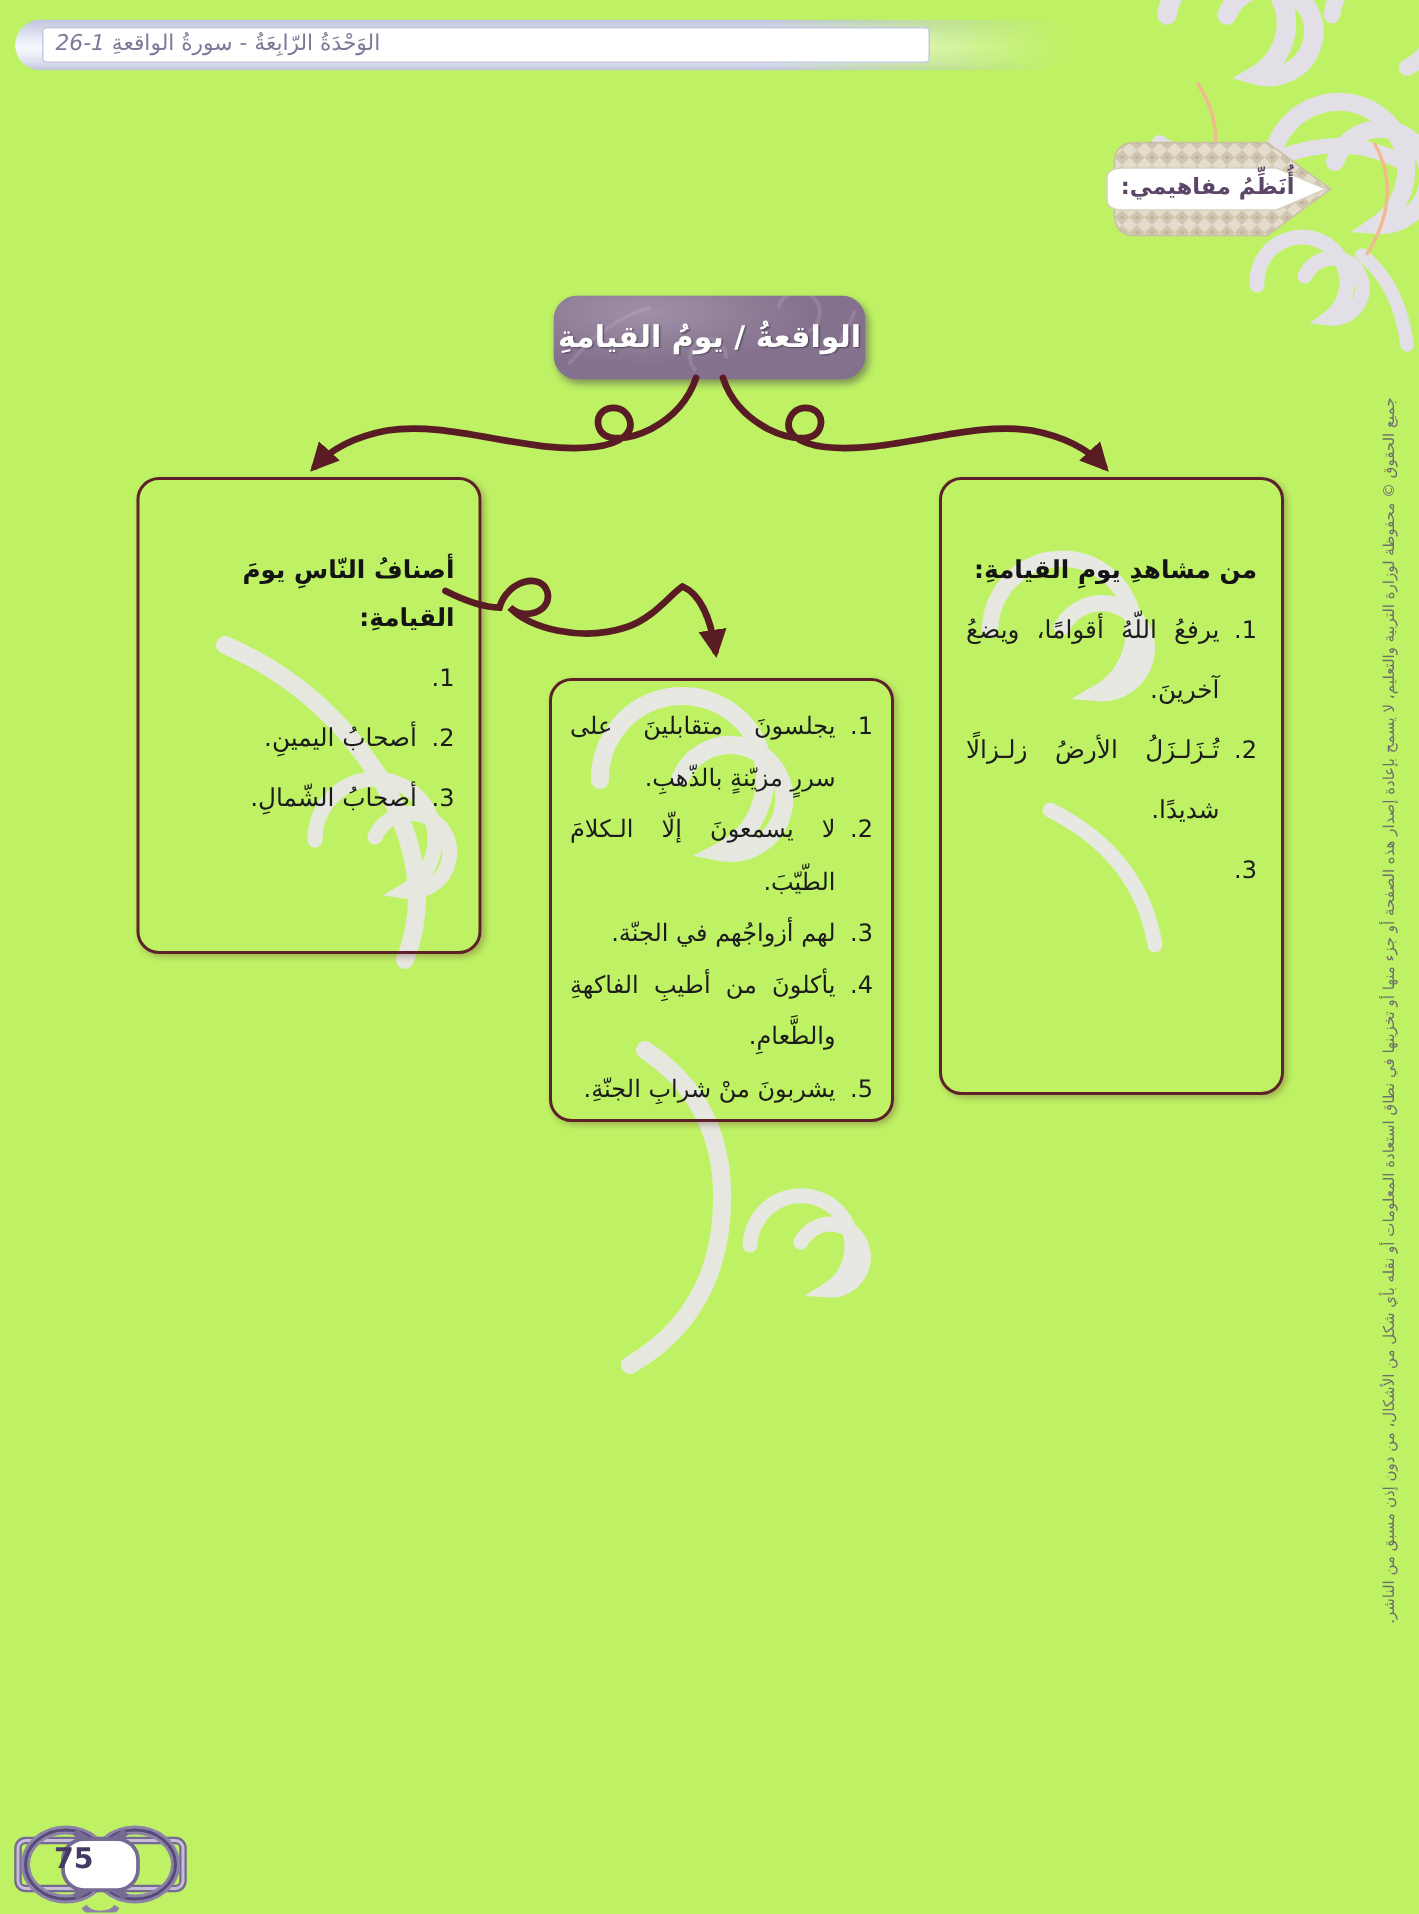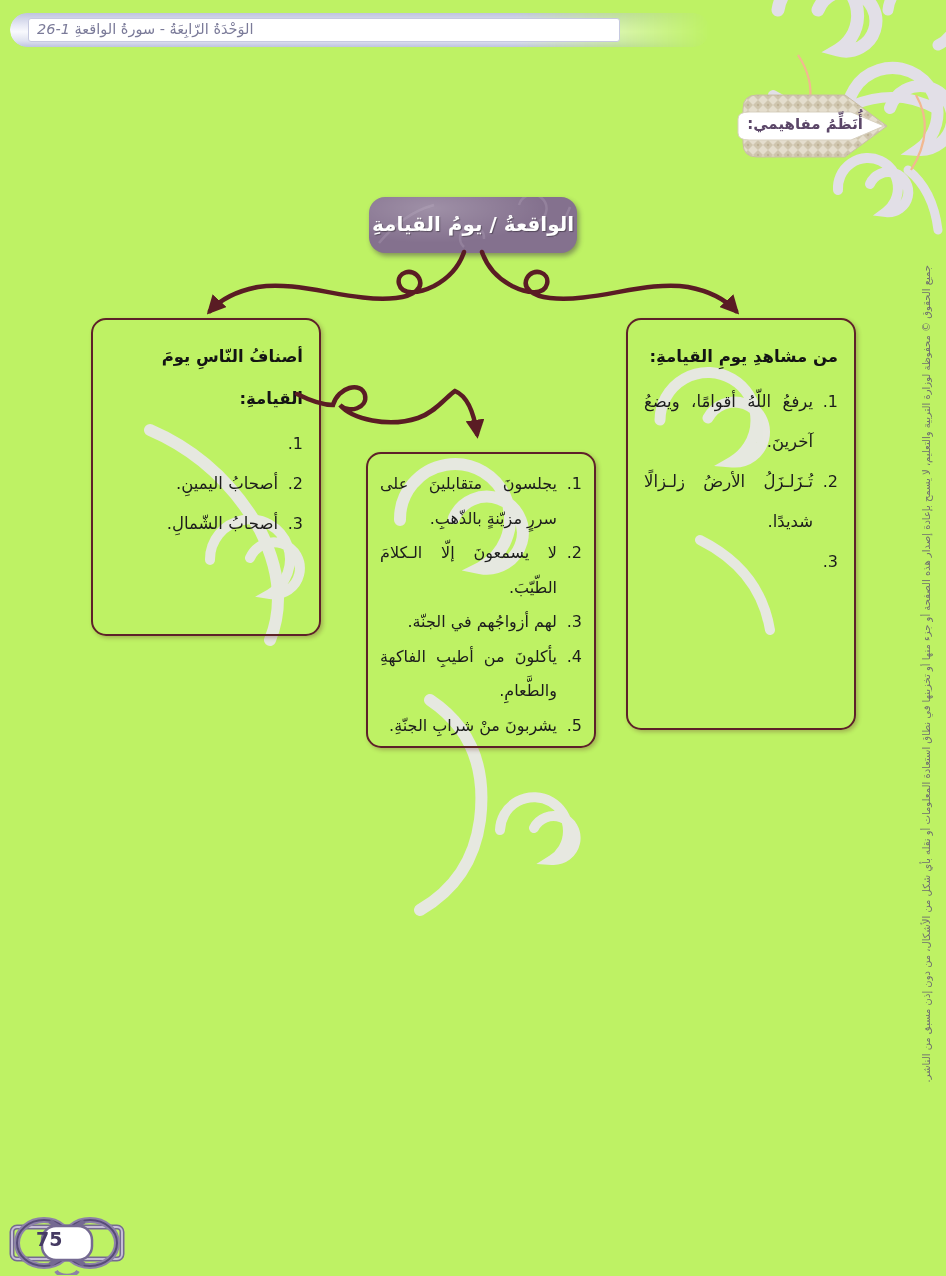--- a/index.html
+++ b/index.html
@@ -56,22 +56,23 @@
   .cbox{
     position:absolute; background:transparent;
     border:2px solid #5e2129; border-radius:15px;
     box-shadow:2px 2px 4px rgba(94,33,41,.30);
     padding:16px 16px; z-index:3;
   }
   .cbox-left  { left:91px;  top:318px; width:230px; height:318px; }
   .cbox-right { left:626px; top:318px; width:230px; height:412px; }
   .cbox-mid   { left:366px; top:452px; width:230px; height:296px; padding:13px 12px; }
   .box-title{
-    font-size:16.5px; font-weight:bold; color:#141414; line-height:42px;
+    font-size:16.5px; font-weight:bold; color:#141414; line-height:32px;
     margin-bottom:4px;
+    margin-top:28px;
   }
   .item-row{ display:flex; direction:rtl; }
   .item-num{
     flex:0 0 25px; font-size:16px; color:#1c1c1c; text-align:right;
   }
   .item-text{
     flex:1; font-size:16.5px; color:#1c1c1c; text-align:justify;
   }
   .cbox-left  .item-row{ line-height:40px; }
   .cbox-right .item-row{ line-height:40px; }

